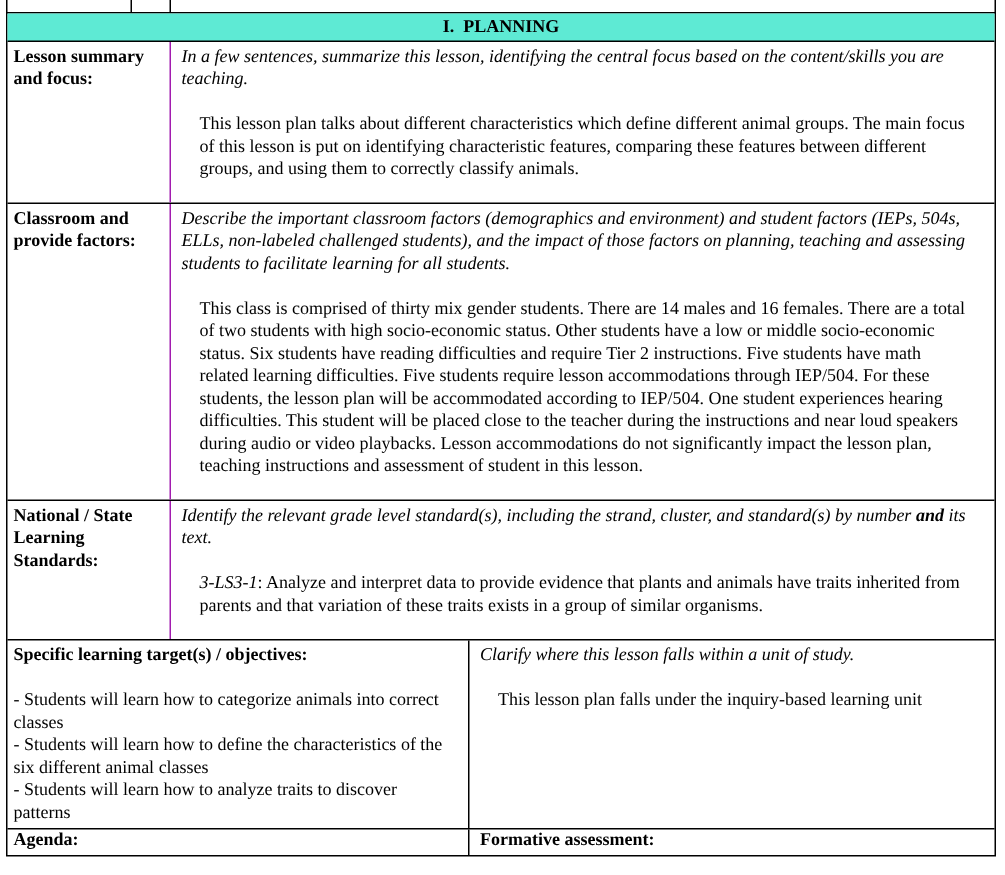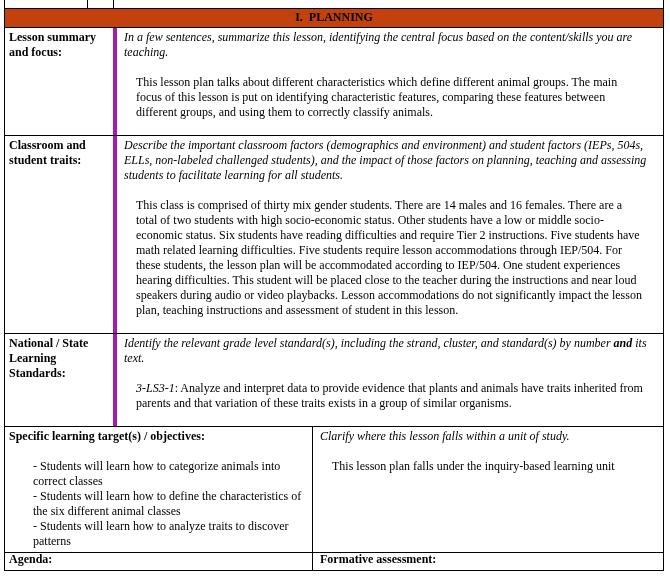--- a/index.html
+++ b/index.html
@@ -32,35 +32,35 @@
     width: 0;
     border-left: 1px solid #000;
   }
   .tick-a { left: 82px; }
   .tick-b { left: 108px; }
   .tbl {
     border: 1px solid #000;
     background: #fff;
   }
   .hdr {
-    background: #c2410c;
+    background: #5eead4;
     text-align: center;
     font-weight: bold;
     padding: 1px 2px 2px 2px;
     border-bottom: 1px solid #000;
   }
   .row {
     display: flex;
     border-bottom: 1px solid #000;
   }
   .row:last-child { border-bottom: none; align-items: flex-end; }
   .label-cell {
     width: 100px;
     min-width: 100px;
-    border-right: 4px solid #a21caf;
+    border-right: 1px solid #a21caf;
     padding: 2px 4px 3px 4px;
     font-weight: bold;
   }
   .content-cell {
     flex: 1;
     padding: 2px 7px 3px 7px;
   }
   .prompt {
     font-style: italic;
     margin: 0 0 15px 0;
@@ -77,21 +77,21 @@
     padding: 2px 7px 3px 7px;
   }
   .cell-heading {
     font-weight: bold;
     margin: 0;
   }
   .bold-underline {
     font-weight: bold;
   }
   .italic { font-style: italic; }
-  .obj-list { margin-top: 15px; margin-left: 24px; }
+  .obj-list { margin-top: 15px; }
   .obj-item { margin: 0; }
   .bottom-row {
     display: flex;
     height: 17px;
     overflow: hidden;
   }
 </style>
 </head>
 <body>
 
@@ -108,21 +108,21 @@
 
     <div class="row">
       <div class="label-cell">Lesson summary and focus:</div>
       <div class="content-cell">
         <p class="prompt">In a few sentences, summarize this lesson, identifying the central focus based on the content/skills you are teaching.</p>
         <p class="content">This lesson plan talks about different characteristics which define different animal groups. The main focus of this lesson is put on identifying characteristic features, comparing these features between different groups, and using them to correctly classify animals.</p>
       </div>
     </div>
 
     <div class="row">
-      <div class="label-cell">Classroom and student traits:</div>
+      <div class="label-cell">Classroom and provide factors:</div>
       <div class="content-cell">
         <p class="prompt">Describe the important classroom factors (demographics and environment) and student factors (IEPs, 504s, ELLs, non-labeled challenged students), and the impact of those factors on planning, teaching and assessing students to facilitate learning for all students.</p>
         <p class="content">This class is comprised of thirty mix gender students. There are 14 males and 16 females. There are a total of two students with high socio-economic status. Other students have a low or middle socio-economic status. Six students have reading difficulties and require Tier 2 instructions. Five students have math related learning difficulties. Five students require lesson accommodations through IEP/504. For these students, the lesson plan will be accommodated according to IEP/504. One student experiences hearing difficulties. This student will be placed close to the teacher during the instructions and near loud speakers during audio or video playbacks.  Lesson accommodations do not significantly impact the lesson plan, teaching instructions and assessment of student in this lesson.</p>
       </div>
     </div>
 
     <div class="row">
       <div class="label-cell">National / State Learning Standards:</div>
       <div class="content-cell">
         <p class="prompt"><span class="italic">Identify the relevant grade level standard(s), including the strand, cluster, and standard(s) by number </span><span class="bold-underline">and</span><span class="italic"> its text.</span></p>

